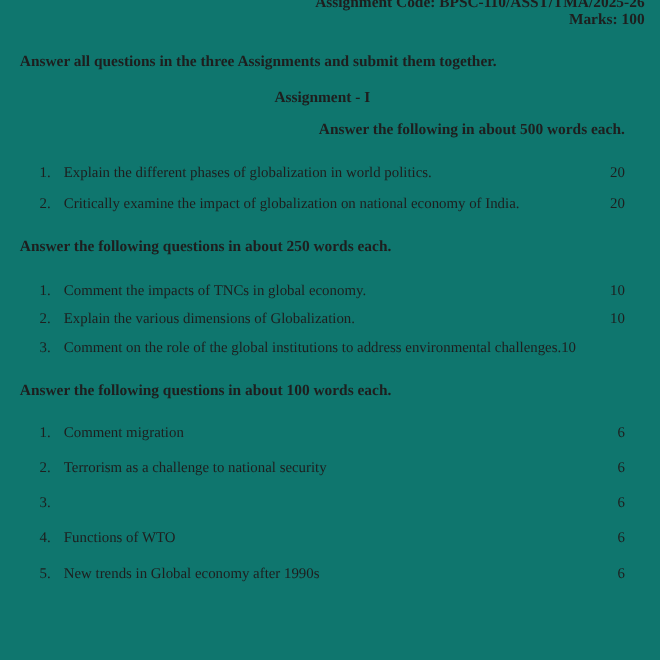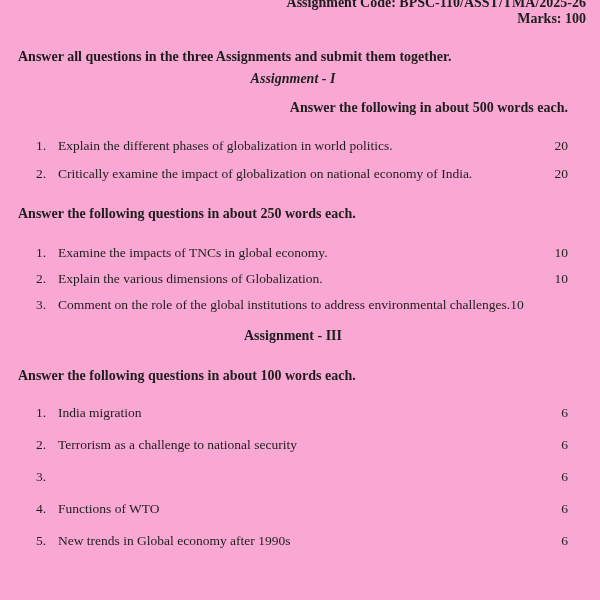--- a/index.html
+++ b/index.html
@@ -1,38 +1,38 @@
 <!DOCTYPE html>
 <html><head>
 <meta charset="utf-8">
 <style>
   html,body{margin:0;padding:0;background:#ffffff;}
   .page{
     position:relative;
     width:600px;height:600px;
     box-sizing:border-box;
-    background:#f9a8d4;
+    background:#0f766e;
     overflow:hidden;
     padding:0 32px 0 18px;
     font-family:"Liberation Serif", serif;
     color:#1e1e1e;
     filter:blur(0.2px);
   }
   .hdr{ text-align:right; font-weight:bold; font-size:14px; line-height:16px; margin-right:-18px; white-space:nowrap; }
   .hdr-code{ margin-top:-5px; }
   .intro{ font-weight:bold; font-size:14px; line-height:16px; margin-top:22px; white-space:nowrap; }
   .sec-title{ text-align:center; font-weight:bold; font-size:14px; line-height:16px; }
   .sec-instr{ font-weight:bold; font-size:14px; line-height:16px; white-space:nowrap; }
   .q-row{ display:flex; font-size:13.5px; line-height:16px; white-space:nowrap; }
   .q-num{ flex:none; width:22px; margin-left:18px; }
   .q-text{ flex:none; }
   .q-marks{ margin-left:auto; }
   .q-row.inline .q-marks{ margin-left:0; }
 
-  .s1-title{ margin-top:6px;font-style:italic; }
+  .s1-title{ margin-top:17px; }
   .s1-instr{ margin-top:13px;text-align:right; }
   .s1 .q-row{ margin-bottom:12px; }
   .s1 .q-first{ margin-top:22px; }
 
   .s2-title{ margin-top:8px; }
   .s2-instr{ margin-top:24px; }
   .s2 .q-row{ margin-bottom:10px; }
   .s2 .q-first{ margin-top:23px; }
 
   .s3-title{ margin-top:15px; }
@@ -62,41 +62,40 @@
       <span class="q-num">2.</span>
       <span class="q-text">Critically examine the impact of globalization on national economy of India.</span>
       <span class="q-marks">20</span>
     </div>
   </div>
 
   <div class="sec-instr s2-instr">Answer the following questions in about 250 words each.</div>
   <div class="s2">
     <div class="q-row q-first">
       <span class="q-num">1.</span>
-      <span class="q-text">Examine the impacts of TNCs in global economy.</span>
+      <span class="q-text">Comment the impacts of TNCs in global economy.</span>
       <span class="q-marks">10</span>
     </div>
     <div class="q-row">
       <span class="q-num">2.</span>
       <span class="q-text">Explain the various dimensions of Globalization.</span>
       <span class="q-marks">10</span>
     </div>
     <div class="q-row inline">
       <span class="q-num">3.</span>
       <span class="q-text">Comment on the role of the global institutions to address environmental challenges.</span>
       <span class="q-marks">10</span>
     </div>
   </div>
 
-  <div class="sec-title s3-title">Assignment - III</div>
   <div class="sec-instr s3-instr">Answer the following questions in about 100 words each.</div>
   <div class="s3">
     <div class="q-row q-first">
       <span class="q-num">1.</span>
-      <span class="q-text">India migration</span>
+      <span class="q-text">Comment migration</span>
       <span class="q-marks">6</span>
     </div>
     <div class="q-row">
       <span class="q-num">2.</span>
       <span class="q-text">Terrorism as a challenge to national security</span>
       <span class="q-marks">6</span>
     </div>
     <div class="q-row">
       <span class="q-num">3.</span>
       <span class="q-marks">6</span>

